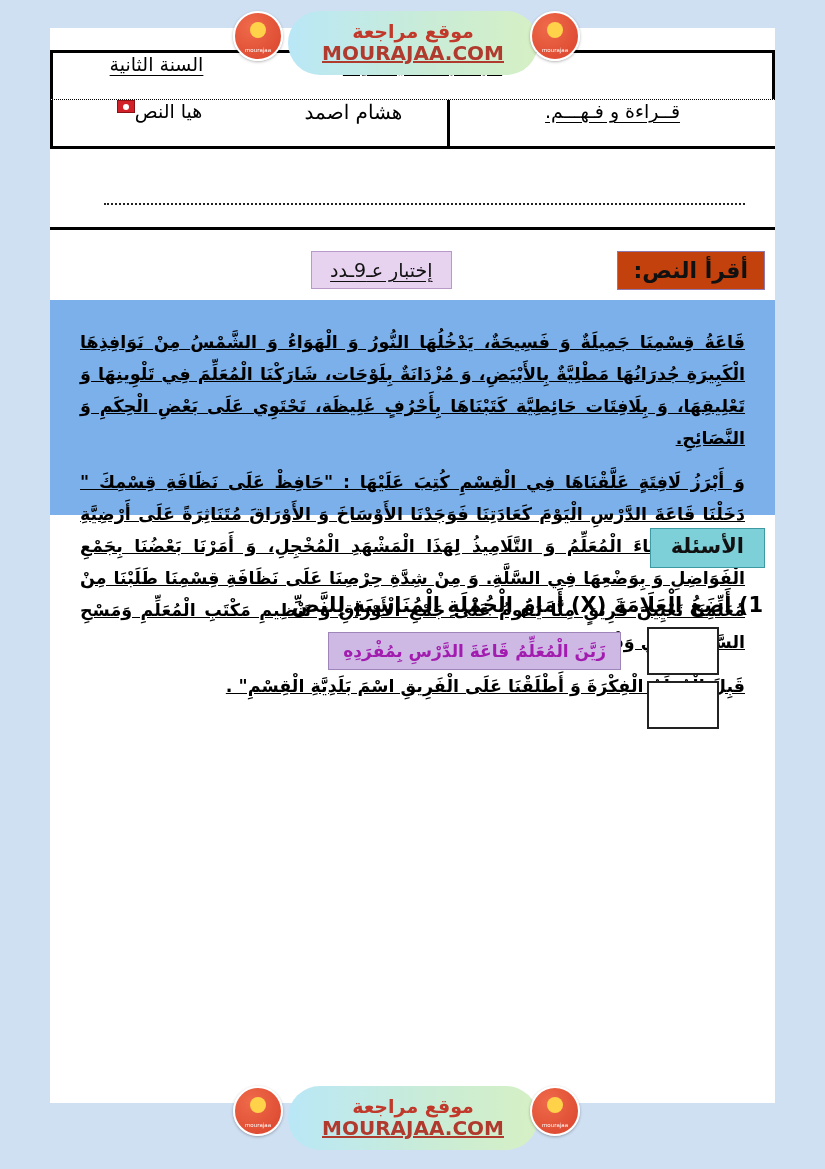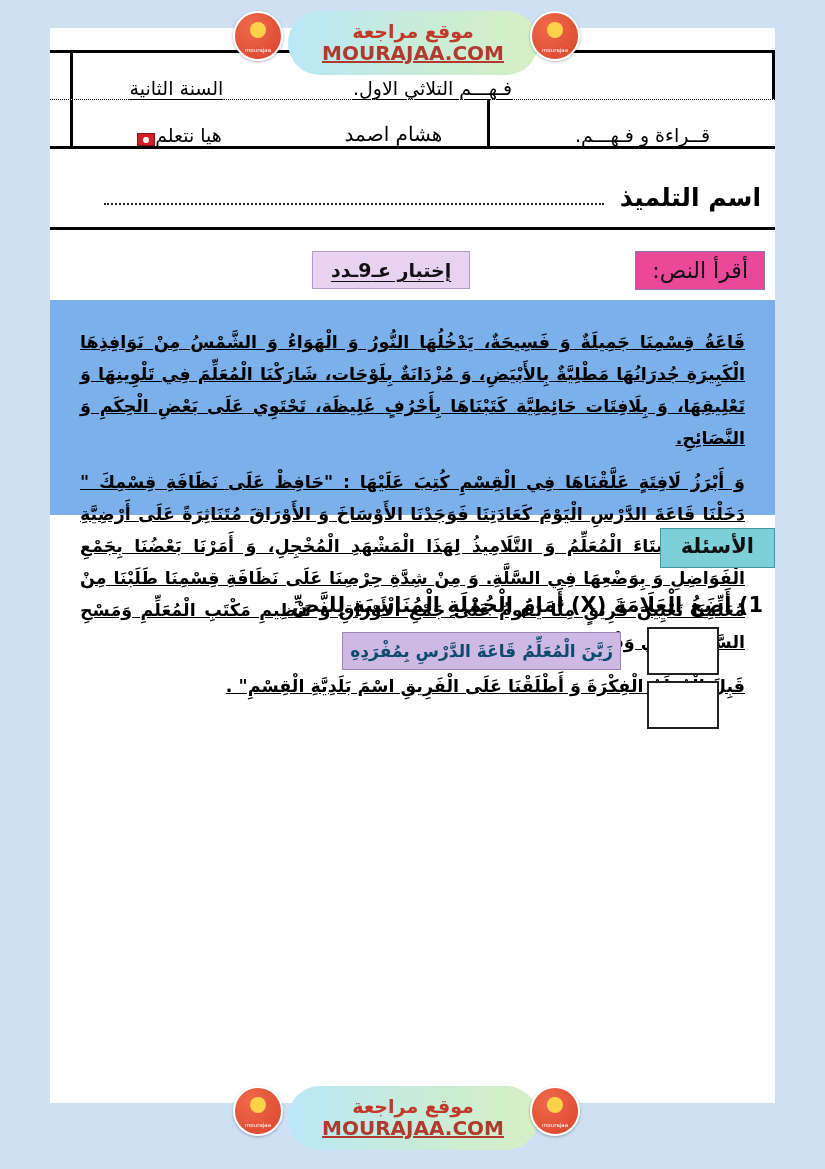--- a/index.html
+++ b/index.html
@@ -38,27 +38,26 @@
   }
   .header-row {
     display: flex;
     flex-direction: row;
     align-items: center;
     height: 46px;
   }
   .header-row.top { border-bottom: 1px dotted #000; }
   .hcell {
     display: flex;
-    align-items: flex-end;
+    align-items: flex-start;
     justify-content: center;
     height: 100%;
     box-sizing: border-box;
     font-size: 19px;
     color: #000;
-    margin-left: 20px;
   }
   .hcell.right {
     width: 210px;
     border-left: 3px solid #000;
   }
   .hcell.mid {
     flex: 1;
   }
   .hcell.left {
     width: 190px;
@@ -120,33 +119,33 @@
     width: 725px;
     height: 60px;
     display: flex;
     align-items: center;
     justify-content: flex-start;
     padding: 0 10px;
     box-sizing: border-box;
     gap: 165px;
   }
   .chip-read {
-    background: #ec4899;
+    background: #c2410c;
     border: 1px solid #8e79ae;
     padding: 6px 16px;
     font-size: 22px;
-    font-weight: normal;
+    font-weight: bold;
     color: #111;
   }
   .chip-test {
     background: #e7d2f0;
     border: 1px solid #b79ac9;
     padding: 7px 18px;
     font-size: 19px;
-    font-weight: bold;
+    font-weight: normal;
     color: #111;
     text-decoration: underline;
     text-underline-offset: 4px;
   }
 
   
   .textblock {
     position: absolute;
     left: 0;
     top: 272px;
@@ -171,20 +170,21 @@
 
   
   .qhead {
     position: absolute;
     left: 0;
     top: 500px;
     width: 725px;
     height: 40px;
     display: flex;
     justify-content: flex-start;
+    padding-right: 10px;
     box-sizing: border-box;
   }
   .chip-questions {
     background: #7ed0d8;
     border: 1px solid #3d9aa3;
     padding: 5px 20px;
     font-size: 21px;
     font-weight: bold;
     color: #111;
   }
@@ -209,24 +209,24 @@
     flex-direction: row;
     align-items: center;
     justify-content: flex-start;
     margin-bottom: 6px;
     gap: 26px;
     padding-right: 44px;
   }
   .opt-chip {
     background: #cdb9e4;
     border: 1px solid #9e86bb;
-    padding: 8px 7px;
+    padding: 8px 14px;
     font-size: 17px;
     font-weight: bold;
-    color: #0c4a6e;
+    color: #a21caf;
     min-width: 258px;
     text-align: left;
   }
   .opt-box {
     width: 68px;
     height: 44px;
     border: 2px solid #222;
     background: #fff;
   }
 
@@ -310,28 +310,27 @@
       </div>
     </div>
     <div class="header-row">
       <div class="hcell mid">
         <span class="u">قــراءة و فـهـــم.</span>
       </div>
       <div class="hcell left">
         <span class="handwrite">هشام اصمد</span>
       </div>
       <div class="hcell right">
-        <span>هيا نتعلم</span>
+        <span>هيا النص</span>
         <span class="flag"></span>
       </div>
     </div>
   </div>
 
   <div class="name-row">
-    <div class="name-label">اسم التلميذ</div>
     <div class="name-dots"></div>
   </div>
 
   <div class="readbar">
     <div class="chip-read">أقرأ النص:</div>
     <div class="chip-test">إختبار عـ9ـدد</div>
   </div>
 
   <div class="textblock">
     <p class="para1">قَاعَةُ قِسْمِنَا جَمِيلَةٌ وَ فَسِيحَةٌ، يَدْخُلُهَا النُّورُ وَ الْهَوَاءُ وَ الشَّمْسُ مِنْ نَوَافِذِهَا الْكَبِيرَةِ جُدرَانُهَا مَطْلِيَّةٌ بِالأَبْيَضِ، وَ مُزْدَانَةٌ بِلَوْحَات، شَارَكْنَا الْمُعَلِّمَ فِي تَلْوِينِهَا وَ تَعْلِيقِهَا، وَ بِلَافِتَات حَائِطِيَّة كَتَبْنَاهَا بِأَحْرُفٍ غَلِيظَة، تَحْتَوِي عَلَى بَعْضِ الْحِكَمِ وَ النَّصَائِحِ.</p>

